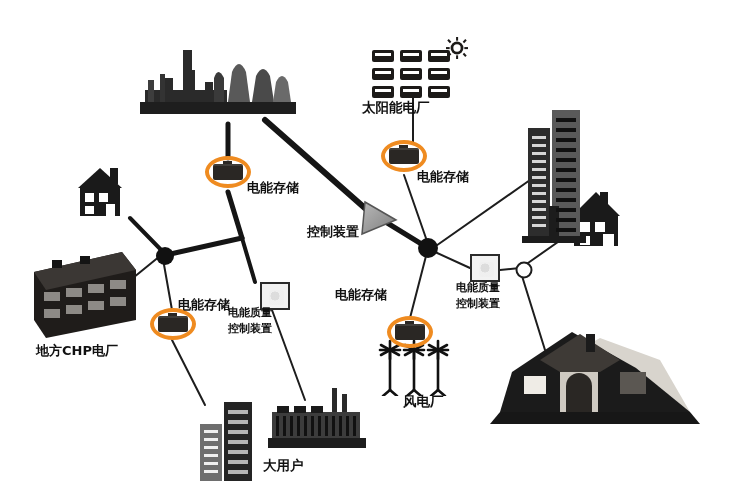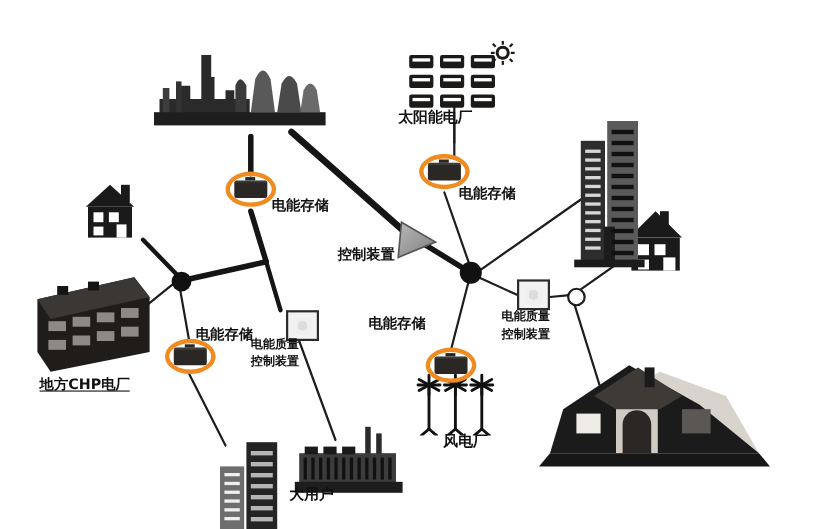--- a/index.html
+++ b/index.html
@@ -372,20 +372,20 @@
   <div class="lbl s13" style="left:335px;top:268px;">电能存储</div>
 
   <div class="lbl s13" style="left:178px;top:278px;">电能存储</div>
 
   <div class="lbl s12" style="left:228px;top:287px;">电能质量</div>
   <div class="lbl s12" style="left:228px;top:303px;">控制装置</div>
 
   <div class="lbl s12" style="left:456px;top:262px;">电能质量</div>
   <div class="lbl s12" style="left:456px;top:278px;">控制装置</div>
 
-  <div class="lbl s13" style="left:36px;top:324px;text-decoration:underline;">地方CHP电厂</div>
+  <div class="lbl s13" style="left:36px;top:324px;">地方CHP电厂</div>
 
   <div class="lbl s14" style="left:403px;top:374px;">风电厂</div>
 
-  <div class="lbl s14" style="left:263px;top:423px;">大用户</div>
+  <div class="lbl s14" style="left:263px;top:438px;">大用户</div>
 
 
 </div>
 
 </body></html>

